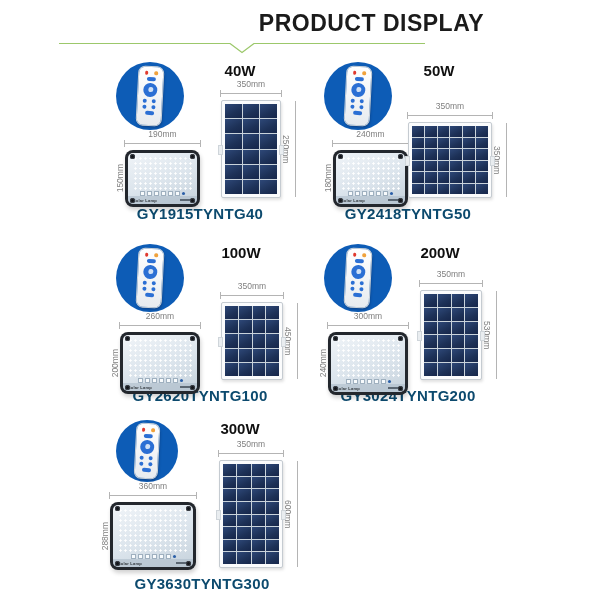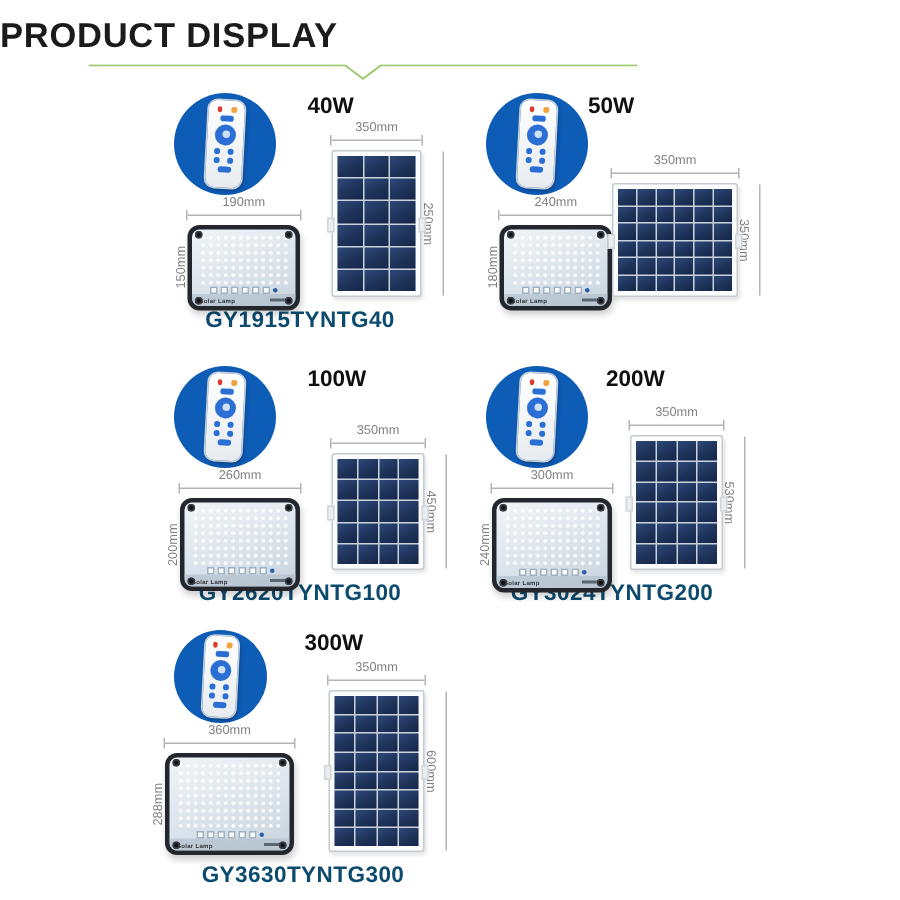--- a/index.html
+++ b/index.html
@@ -1,20 +1,20 @@
 <!DOCTYPE html>
 <html><head>
 <meta charset="utf-8">
 <style>
   html,body{margin:0;padding:0;}
   body{width:600px;height:600px;background:#ffffff;font-family:"Liberation Sans",sans-serif;overflow:hidden;position:relative;}
   .page{position:relative;width:600px;height:600px;}
 
   
-  .header{position:absolute;top:0;left:0;width:484px;text-align:left;}
+  .header{position:absolute;top:0;left:0;width:484px;text-align:right;}
   .page-title{margin:0;padding-top:10px;font-size:23px;font-weight:800;letter-spacing:.5px;color:#1b1b1b;}
   .divider{display:block;margin:6px auto 0;}
 
   
   .product{position:absolute;}
   .p1{left:100px;top:62px;width:200px;}
   .p2{left:308px;top:62px;width:200px;}
   .p3{left:100px;top:244px;width:200px;}
   .p4{left:308px;top:244px;width:200px;}
   .p5{left:96px;top:420px;width:212px;}
@@ -80,21 +80,21 @@
   
   .panel-block{display:flex;flex-direction:column;align-self:flex-start;padding-left:16px;}
   .panel-dim{width:calc(var(--panel-w) + 8px);margin-bottom:3px;}
   .panel-row{display:flex;}
   .panel{background:#fbfcfd;border:1px solid #c5cbd1;border-radius:2px;padding:3px;box-shadow:1px 2px 3px rgba(0,0,0,.12);position:relative;}
   .panel::before,.panel::after{content:"";position:absolute;top:50%;margin-top:-4px;width:3px;height:8px;background:#e9edf0;border:1px solid #cfd5da;}
   .panel::before{left:-4px;} .panel::after{right:-4px;}
   .panel-grid{width:var(--panel-w);height:var(--panel-h);display:grid;gap:1px;background:#c9d3db;}
   .panel-grid i{background:linear-gradient(150deg,#2e4878 0%,#1d3157 60%,#16264a 100%);}
 
-  .wattage{font-size:15px;font-weight:800;color:#101010;width:calc(var(--panel-w) + 18px);}
+  .wattage{font-size:15px;font-weight:800;color:#101010;text-align:center;width:calc(var(--panel-w) + 18px);}
   .p1 .wattage{margin-left:5px;} .p2 .wattage{margin-left:-16px;}
   .p3 .wattage{margin-left:5px;} .p4 .wattage{margin-left:-4px;}
   .p5 .wattage{margin-left:7px;}
 </style>
 </head>
 <body>
 
 <div class="page">
   <div class="header">
     <h1 class="page-title">PRODUCT DISPLAY</h1>
@@ -308,20 +308,21 @@
                   </div>
             </div>
             <div class="dim-v right">
               <span class="vlabel">350mm</span>
               <div class="dim-line-v"></div>
             </div>
           </div>
         </div>
       </div>
     </div>
+    <div class="model">GY2418TYNTG50</div>
   </section>
 
   <section class="product p3">
     <div class="body">
       <div class="colL">
         <div class="circle">
           <div class="remote">
             <div class="r-top">
                   <i class="red"></i>
                   <i class="org"></i>

